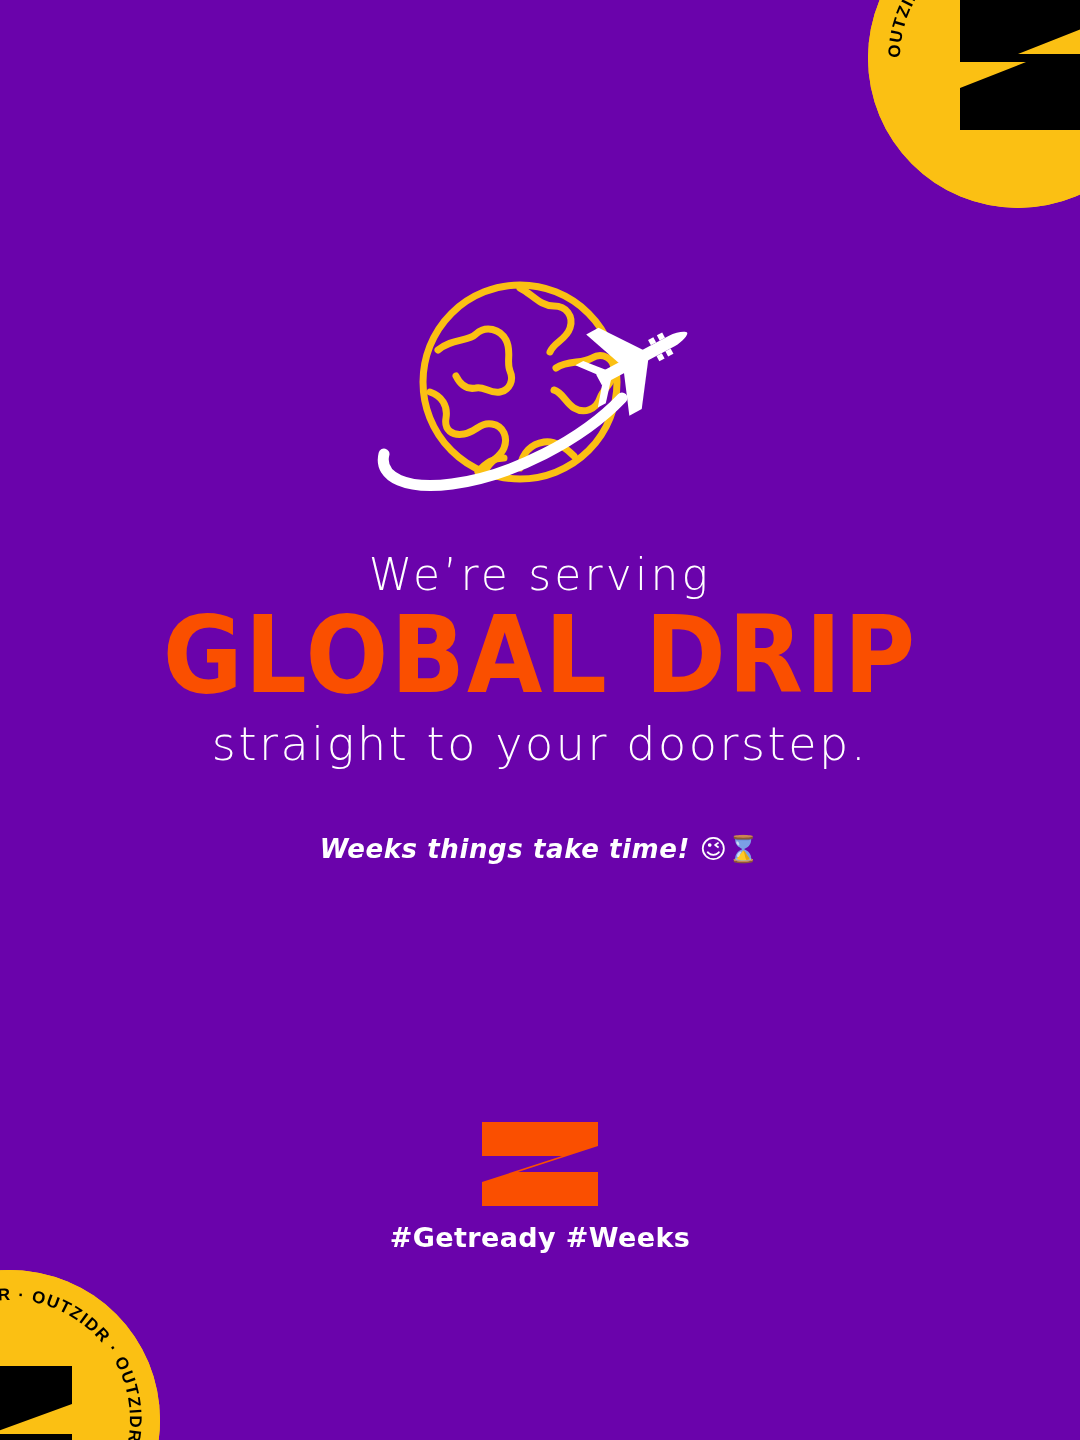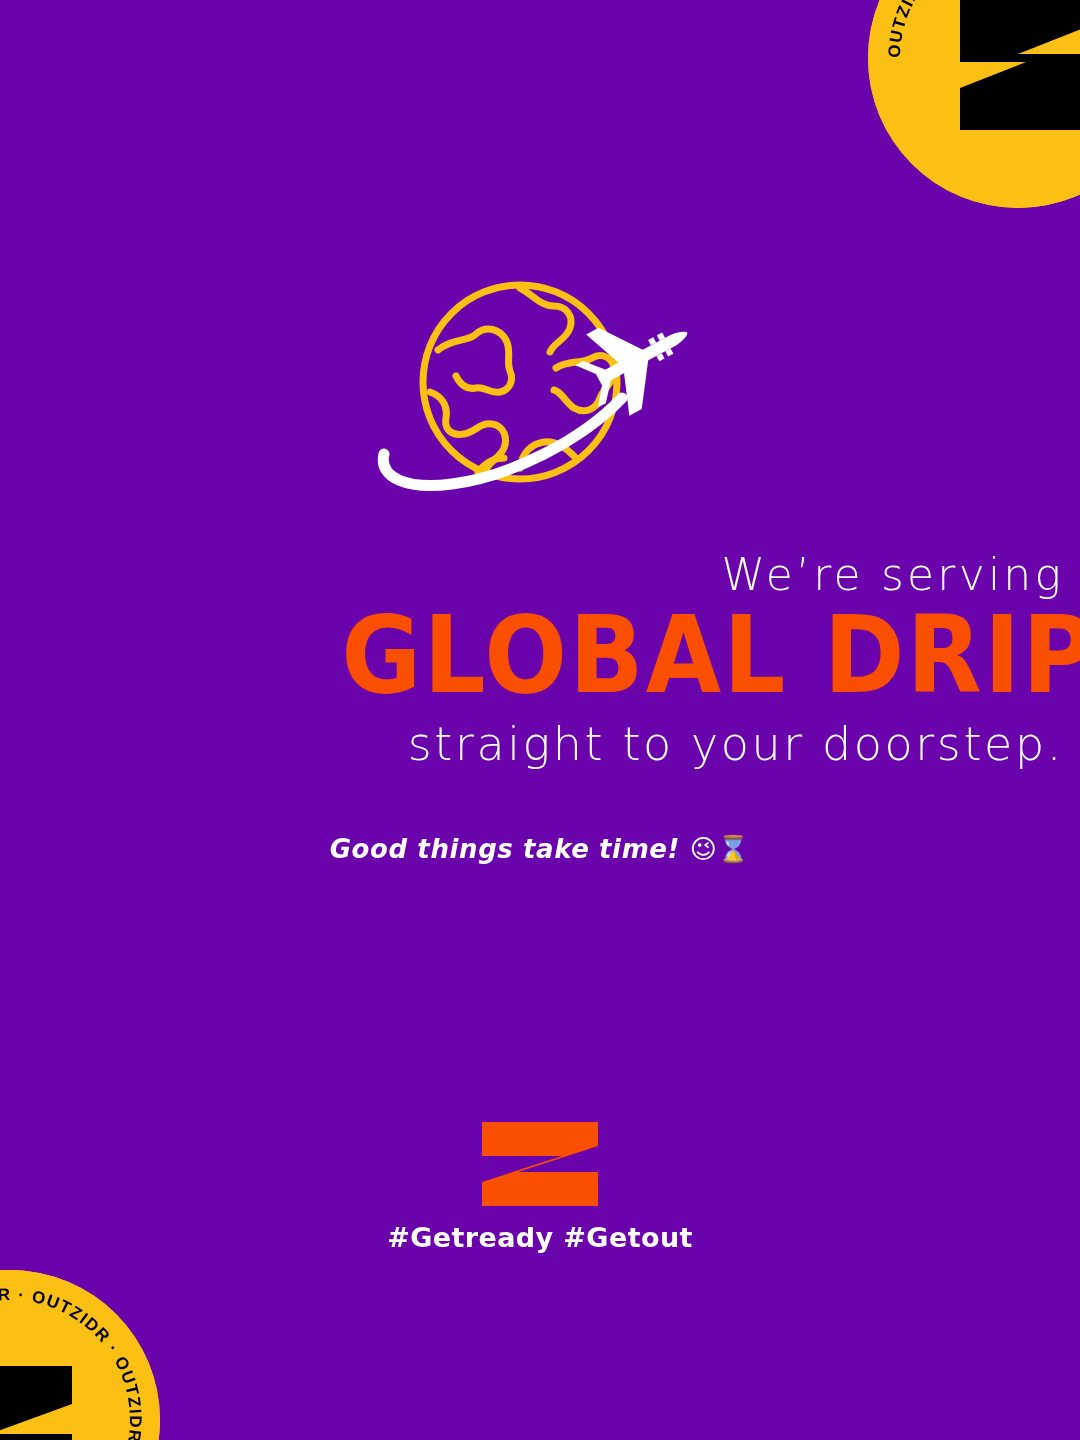--- a/index.html
+++ b/index.html
@@ -61,23 +61,23 @@
     transform: translateX(-50%);
     width: 360px;
     height: 240px;
   }
   .art svg { display: block; width: 100%; height: 100%; }
 
   
   .copy {
     position: absolute;
     left: 0;
-    right: 16px;
+    right: 0;
     top: 552px;
-    text-align: right;
+    text-align: center;
   }
   .line-serving {
     font-family: "DejaVu Sans", sans-serif;
     font-weight: 300;
     font-size: 44px;
     color: #FFFFFF;
     letter-spacing: 3.2px;
     line-height: 1.05;
     margin: 0;
   }
@@ -229,27 +229,27 @@
   </div>
 
   <div class="copy">
     <p class="line-serving">We’re serving</p>
     <p class="line-headline">GLOBAL DRIP</p>
     <p class="line-doorstep">straight to your doorstep.</p>
   </div>
 
   <div class="delivery-block">
     <p class="line-goodthings">
-      <span>Good things take time!</span>
+      <span>Weeks things take time!</span>
       <span class="emoji">😉⌛</span>
     </p>
   </div>
 
   <div class="footer">
     <div class="zmark">
       <svg viewBox="0 0 128 88" xmlns="http://www.w3.org/2000/svg" aria-hidden="true">
         <polygon points="6,2 122,2 122,26 42,52 122,52 122,86 6,86 6,62 86,36 6,36" fill="#FA4F00"></polygon>
       </svg>
     </div>
-    <p class="hashtags">#Getready #Getout</p>
+    <p class="hashtags">#Getready #Weeks</p>
   </div>
 
 </div>
 
 </body></html>

